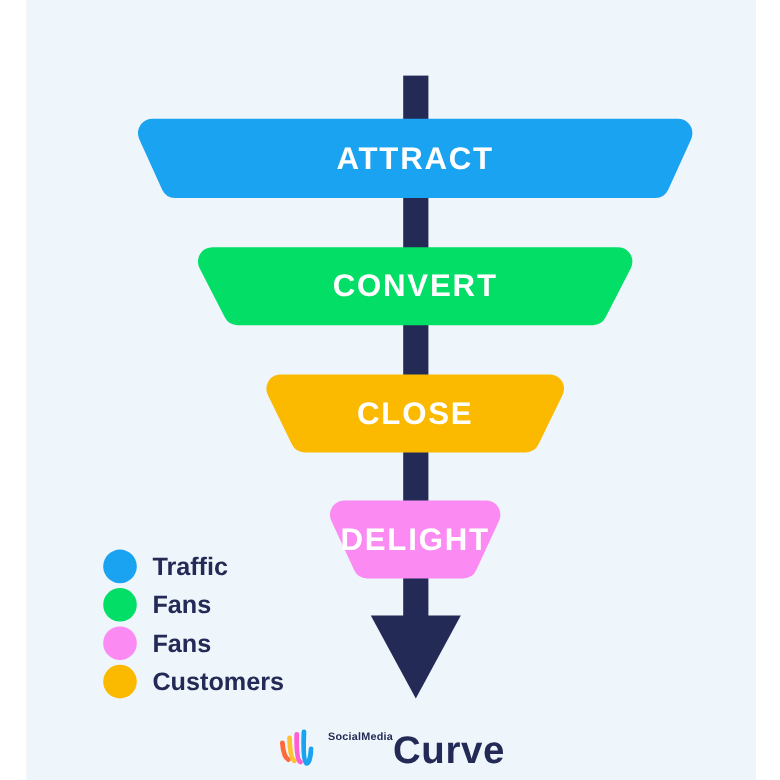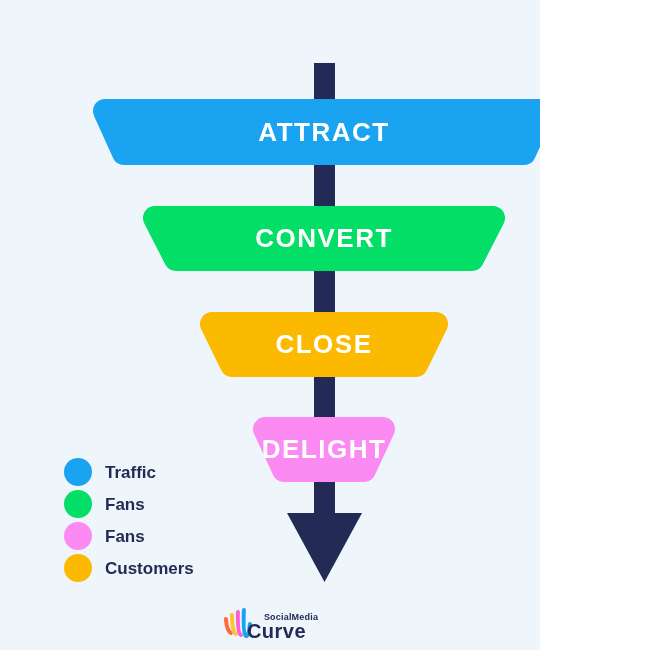--- a/index.html
+++ b/index.html
@@ -1,25 +1,26 @@
 <!DOCTYPE html>
 <html><head>
 <meta charset="utf-8">
 <style>
   html, body {
     margin: 0;
     padding: 0;
   }
   .canvas {
     position: relative;
-    width: 540px;
+    width: 608px;
     height: 650px;
     background: #EEF5FB;
     overflow: hidden;
     font-family: "Liberation Sans", sans-serif;
+    margin-left: 22px;
   }
   .funnel-svg {
     position: absolute;
     left: 0;
     top: 0;
   }
   .stage-path {
     stroke-width: 24;
     stroke-linejoin: round;
   }
@@ -45,53 +46,53 @@
     gap: 13px;
     height: 28px;
   }
   .legend-dot {
     width: 28px;
     height: 28px;
     border-radius: 50%;
     flex: 0 0 auto;
   }
   .legend-label {
-    font-size: 17px;
+    font-size: 21px;
     font-weight: bold;
     color: #232A56;
     line-height: 1;
     text-align: center;
   }
   .logo {
     position: absolute;
     left: 50%;
     transform: translateX(-50%);
     top: 604px;
     display: flex;
     align-items: flex-end;
   }
   .logo-mark {
     flex: 0 0 auto;
     margin-right: -5px;
     margin-bottom: 1px;
   }
   .logo-text-col {
     display: flex;
-    flex-direction: column;
+    flex-direction: row;
   }
   .logo-top-text {
     font-size: 9px;
     font-weight: bold;
     color: #232A56;
     letter-spacing: 0.2px;
     margin-left: 17px;
     margin-bottom: -1px;
   }
   .logo-bottom-text {
-    font-size: 20px;
+    font-size: 32px;
     font-weight: bold;
     color: #232A56;
     line-height: 1;
     letter-spacing: 0.5px;
   }
 </style>
 </head>
 <body>
 
 <div class="canvas" style="background: rgb(238, 245, 251);">

